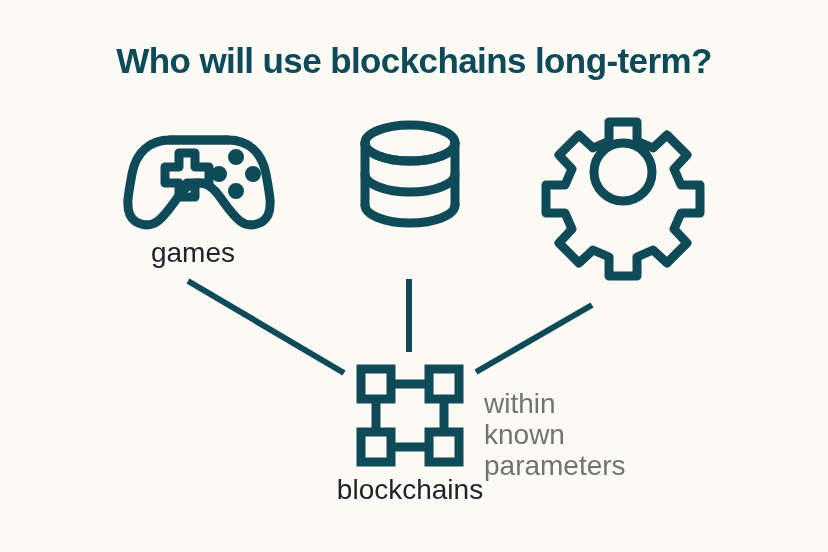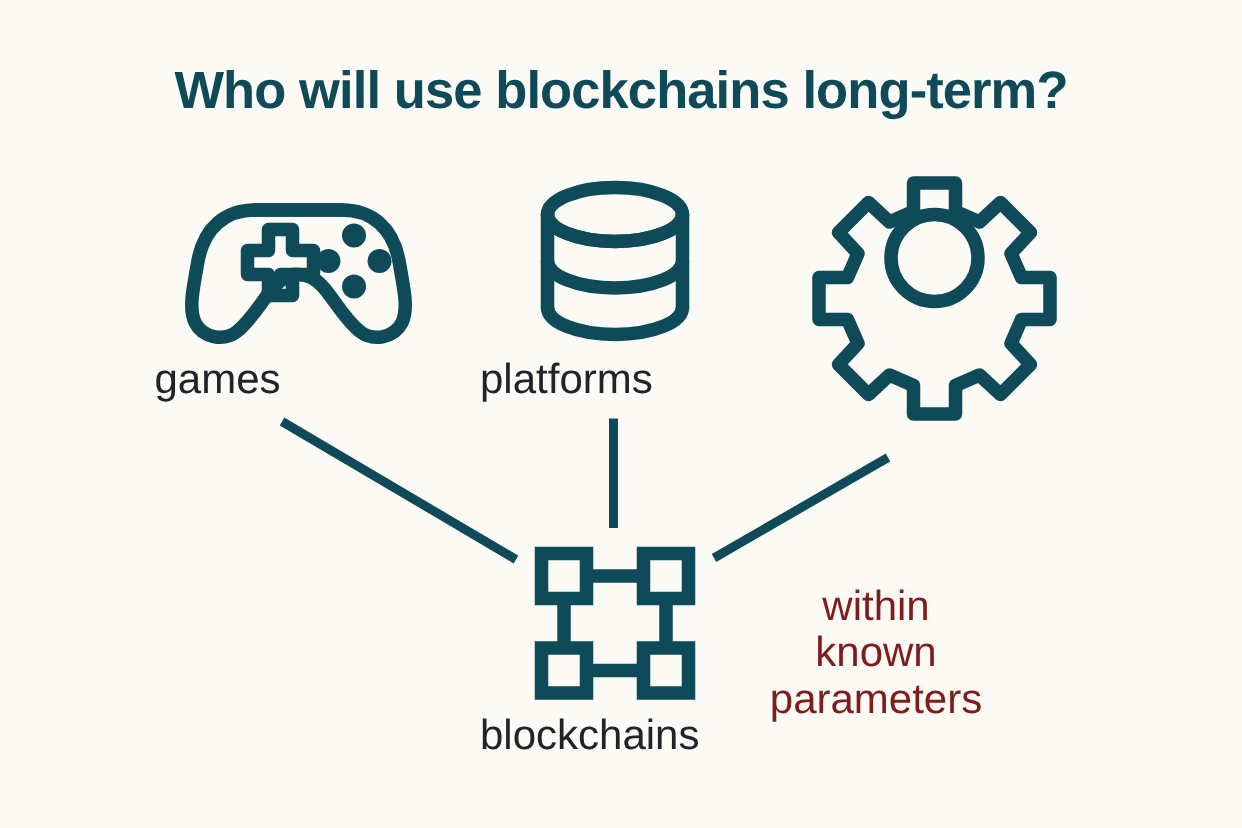--- a/index.html
+++ b/index.html
@@ -26,37 +26,37 @@
     width: 828px;
     text-align: center;
     font-size: 35px;
     font-weight: bold;
     letter-spacing: -0.6px;
     color: #0e4a57;
     font-family: "Liberation Sans", sans-serif;
   }
   .node-label {
     position: absolute;
+    text-align: center;
     color: #20232a;
     font-size: 28px;
     line-height: 31px;
     font-family: "Liberation Sans", sans-serif;
     white-space: pre-line;
   }
   #label-games   { left: 103px; top: 237px; width: 180px; }
   #label-platforms { left: 320px; top: 237px; width: 180px; }
   #label-automated { left: 532px; top: 237px; width: 190px; }
   #label-blockchain { left: 320px; top: 474px; width: 180px; }
   #note-within {
     position: absolute;
     left: 484px;
     top: 388px;
     width: 200px;
-    text-align: center;
-    color: #7f1d1d;
+    color: #737373;
     font-size: 28px;
     line-height: 31px;
     white-space: pre-line;
     font-family: "Liberation Sans", sans-serif;
   }
   svg.icon-layer, svg.line-layer {
     position: absolute;
     left: 0;
     top: 0;
     width: 828px;
@@ -123,20 +123,19 @@
       <rect x="429" y="432" width="30" height="30"></rect>
       <line x1="391" y1="384" x2="429" y2="384"></line>
       <line x1="391" y1="447" x2="429" y2="447"></line>
       <line x1="376" y1="399" x2="376" y2="432"></line>
       <line x1="444" y1="399" x2="444" y2="432"></line>
     </g>
 
   </svg>
 
   <div class="node-label" id="label-games">games</div>
-  <div class="node-label" id="label-platforms">platforms</div>
   <div class="node-label" id="label-blockchain">blockchains</div>
 
   <div id="note-within">within
 known
 parameters</div>
 
 </div>
 
 </body></html>

